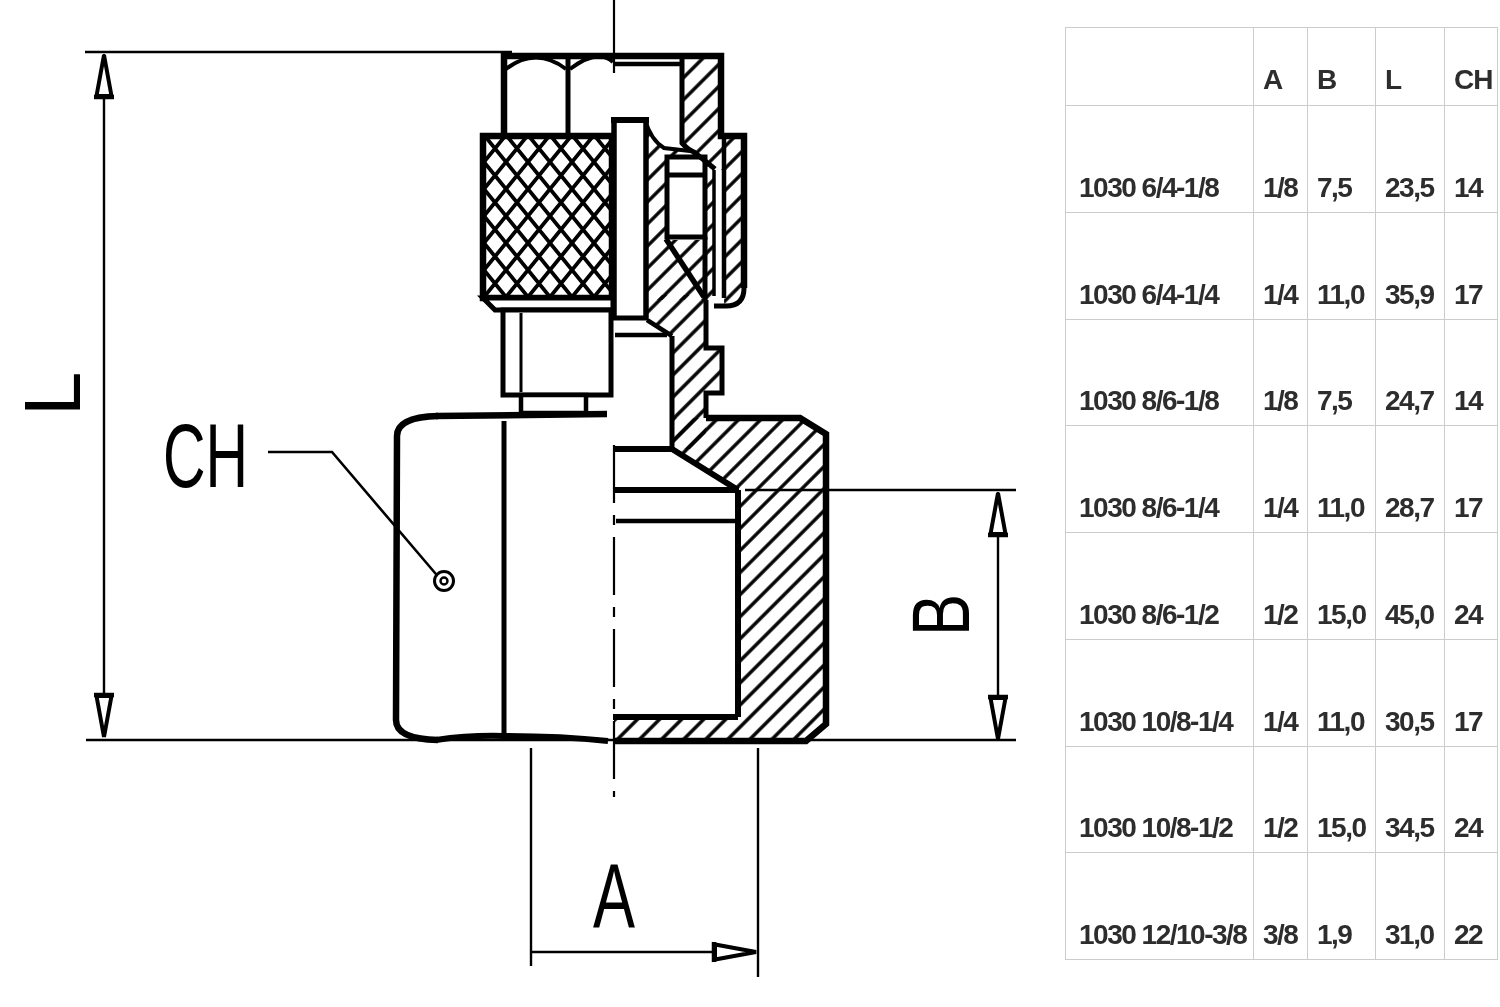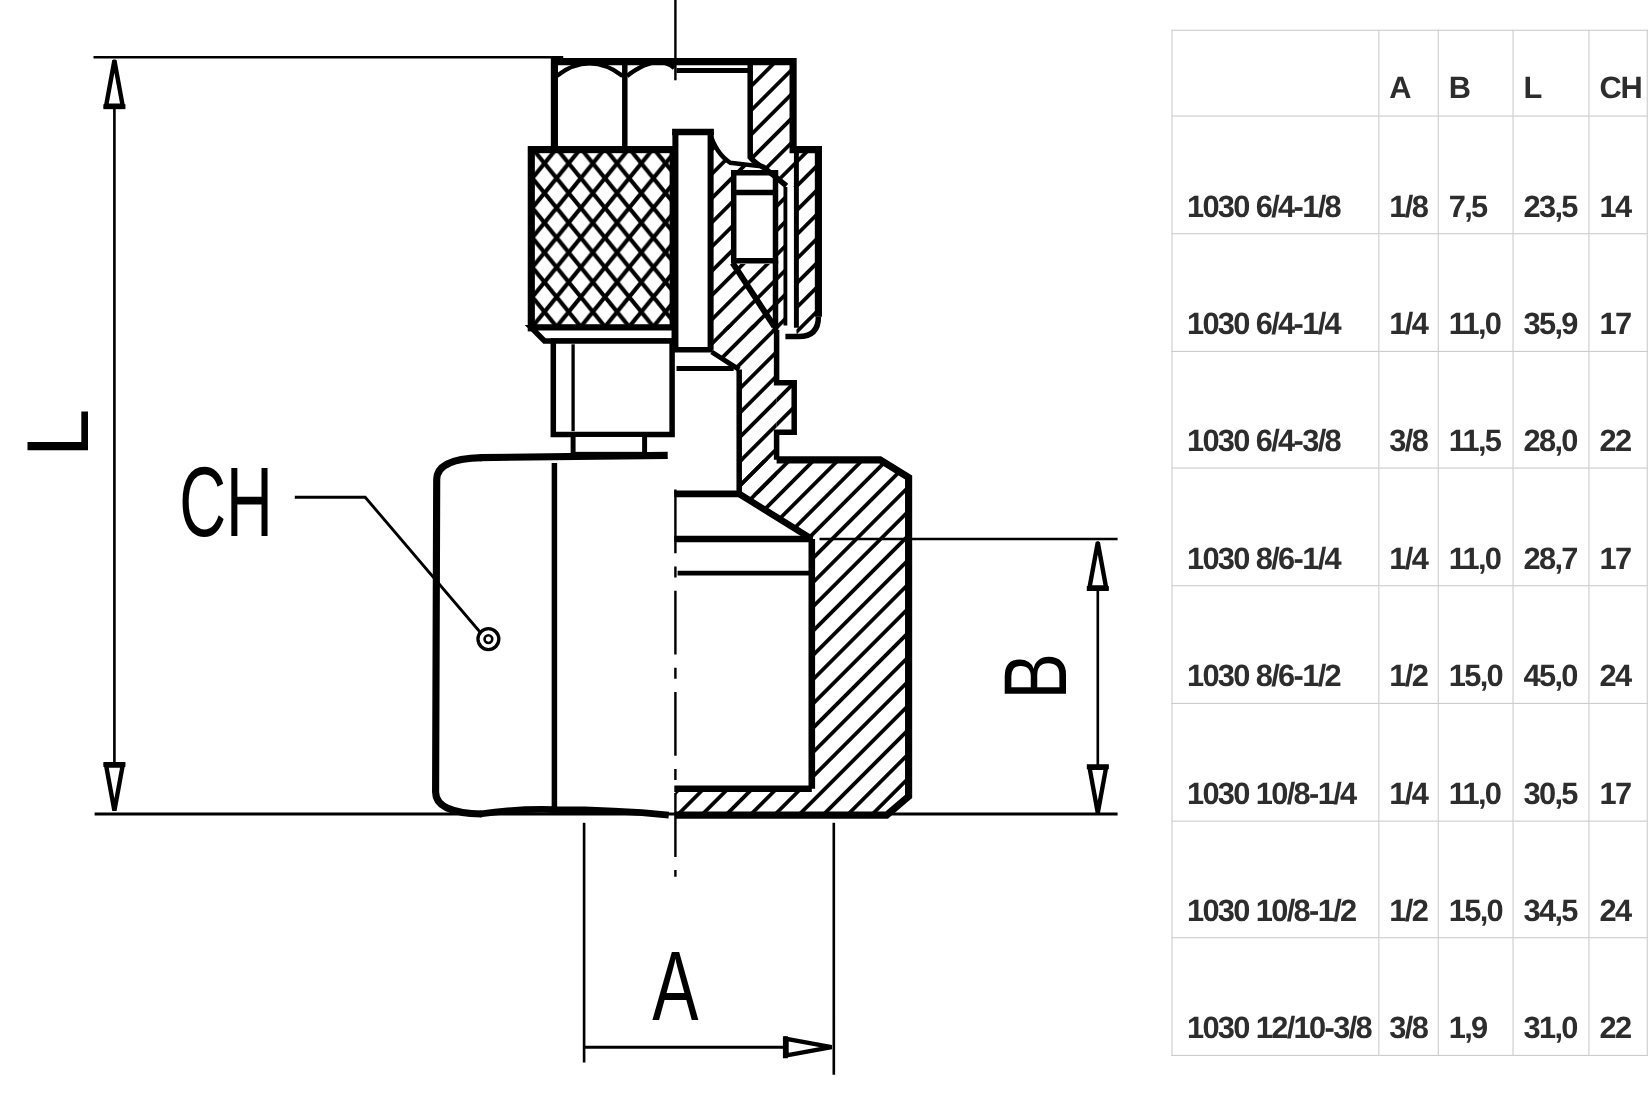--- a/index.html
+++ b/index.html
@@ -195,25 +195,25 @@
         <td>14</td>
       </tr>
 <tr>
         <td>1030 6/4-1/4</td>
         <td>1/4</td>
         <td>11,0</td>
         <td>35,9</td>
         <td>17</td>
       </tr>
 <tr>
-        <td>1030 6/4-3/8</td>
-        <td>3/8</td>
-        <td>11,5</td>
-        <td>28,0</td>
-        <td>22</td>
+        <td>1030 8/6-1/8</td>
+        <td>1/8</td>
+        <td>7,5</td>
+        <td>24,7</td>
+        <td>14</td>
       </tr>
 <tr>
         <td>1030 8/6-1/4</td>
         <td>1/4</td>
         <td>11,0</td>
         <td>28,7</td>
         <td>17</td>
       </tr>
 <tr>
         <td>1030 8/6-1/2</td>

